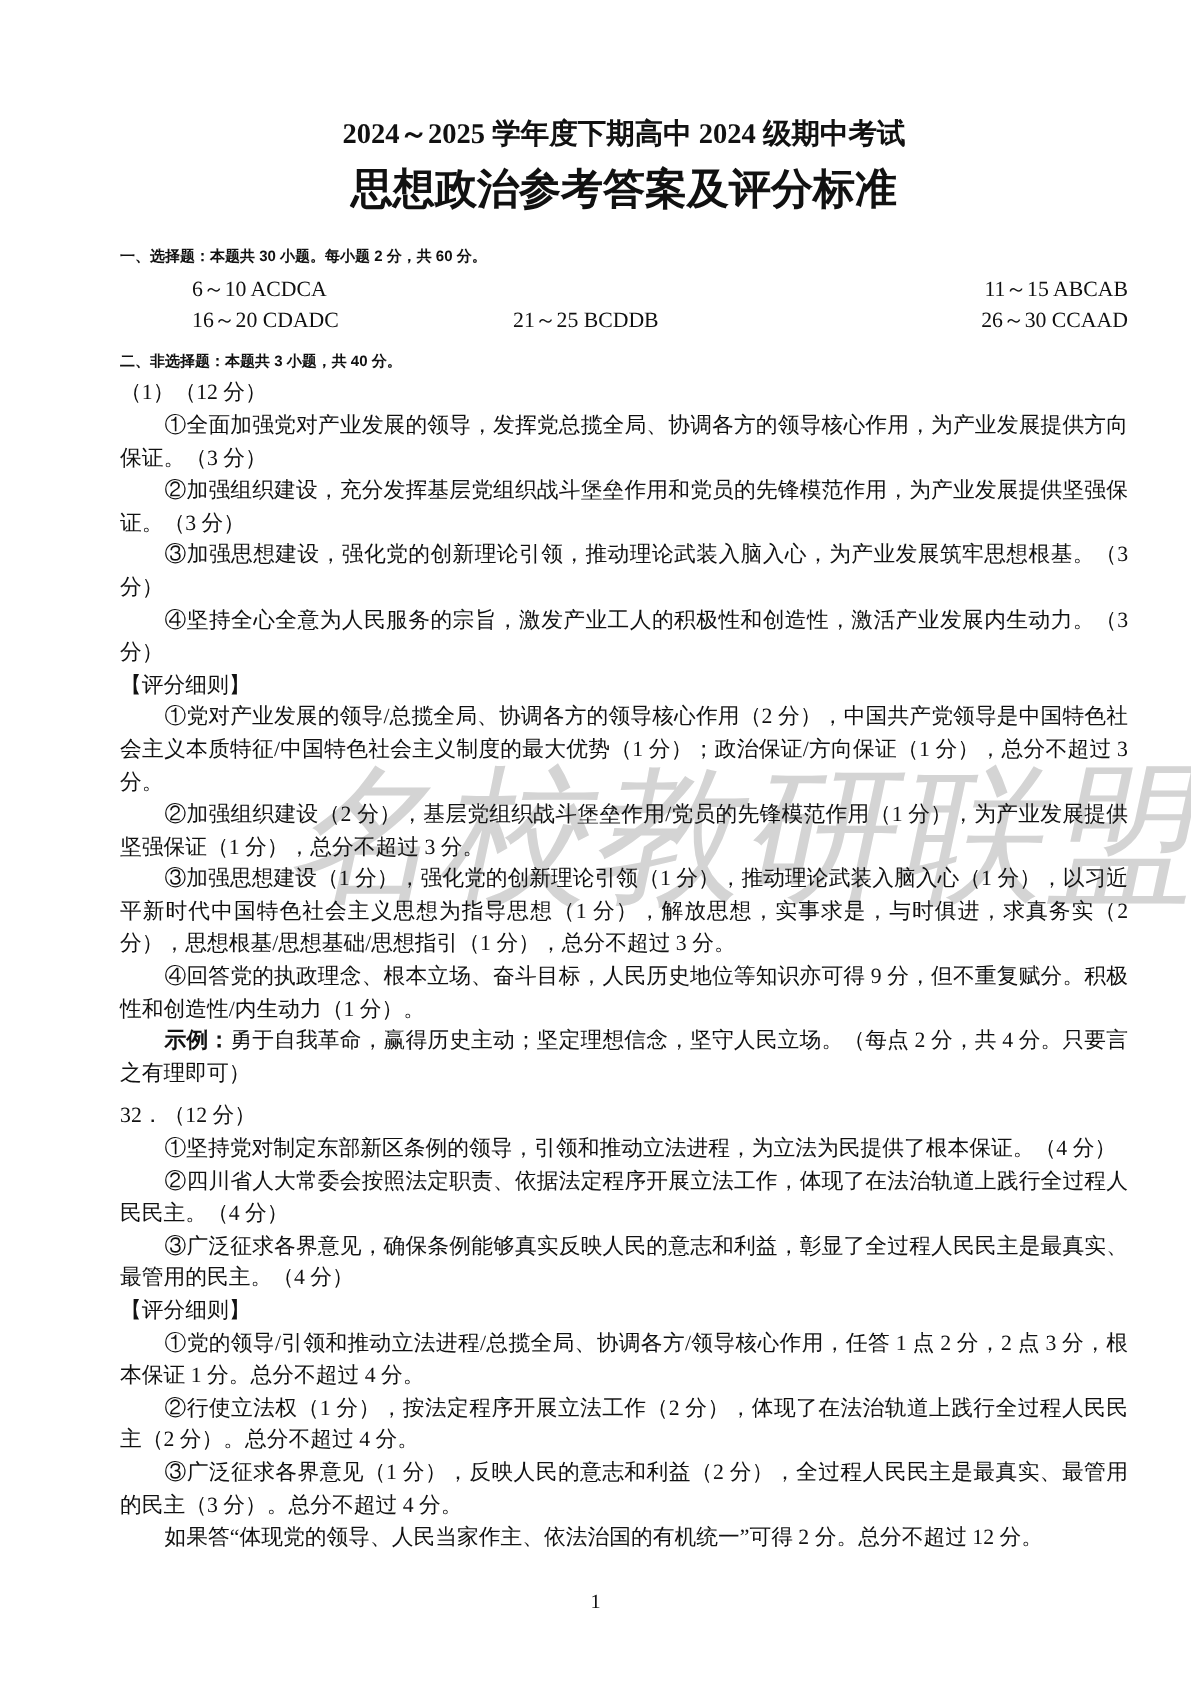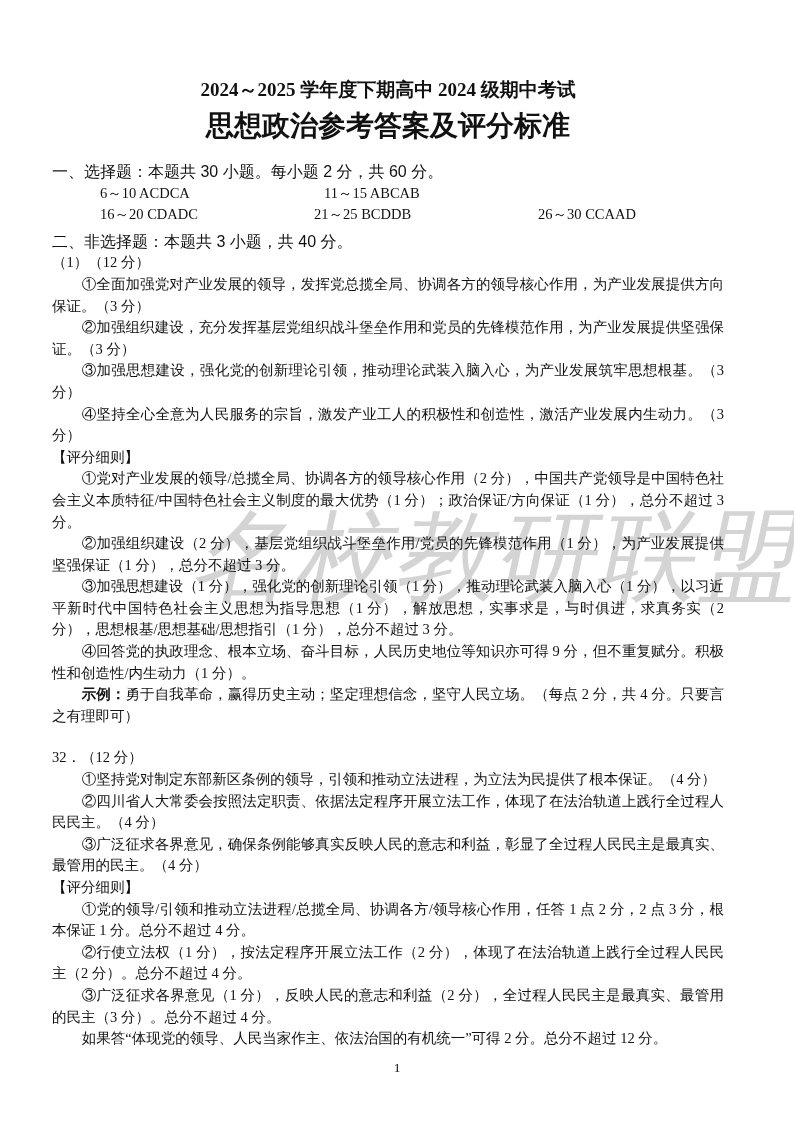--- a/index.html
+++ b/index.html
@@ -21,62 +21,62 @@
     color:#d4d4d4;
     white-space:nowrap;
     transform:skewX(-12deg);
     letter-spacing:1px;
     z-index:0;
     font-family:"Liberation Serif","DejaVu Serif",serif;
     user-select:none;
   }
   .content {
     position:absolute;
-    left:52px; top:76px;
+    left:80px; top:76px;
     width:672px;
     z-index:1;
   }
   .title1 {
     text-align:center;
     font-size:19px;
     font-weight:bold;
     line-height:28px;
   }
   .title2 {
     text-align:center;
     font-size:28px;
     font-weight:bold;
     line-height:30px;
     margin-top:7px;
     font-family:"Liberation Sans","DejaVu Sans",sans-serif;
   }
   .sec-heading {
-    font-size:16px;
-    font-weight:normal;
+    font-size:10px;
+    font-weight:bold;
     line-height:21.6px;
     font-family:"Liberation Sans","DejaVu Sans",sans-serif;
   }
   .sec1-heading { margin-top:20px; }
   .sec2-heading { margin-top:5px; }
   .answers-row {
     display:flex;
     padding-left:48px;
     line-height:21.6px;
     font-size:14.5px;
   }
   .answers-row .col1 { width:214px; }
   .answers-row .col2 { width:224px; }
-  .answers-row .col3 { flex:1; }
+  .answers-row .col3 { flex:1;text-align:right; }
   p.line, p.para {
     font-size:14.5px;
     line-height:21.6px;
     text-align:justify;
   }
   p.para { text-indent:2.05em; }
-  .q32-block { margin-top:20px; }
+  .q32-block { margin-top:7px; }
   .bold-label { font-weight:bold; font-family:Liberation Sans, sans-serif; }
   .page-number {
     position:absolute;
     top:1060px; left:0;
     width:100%;
     text-align:center;
     font-size:13.5px;
     z-index:1;
   }
 </style>

